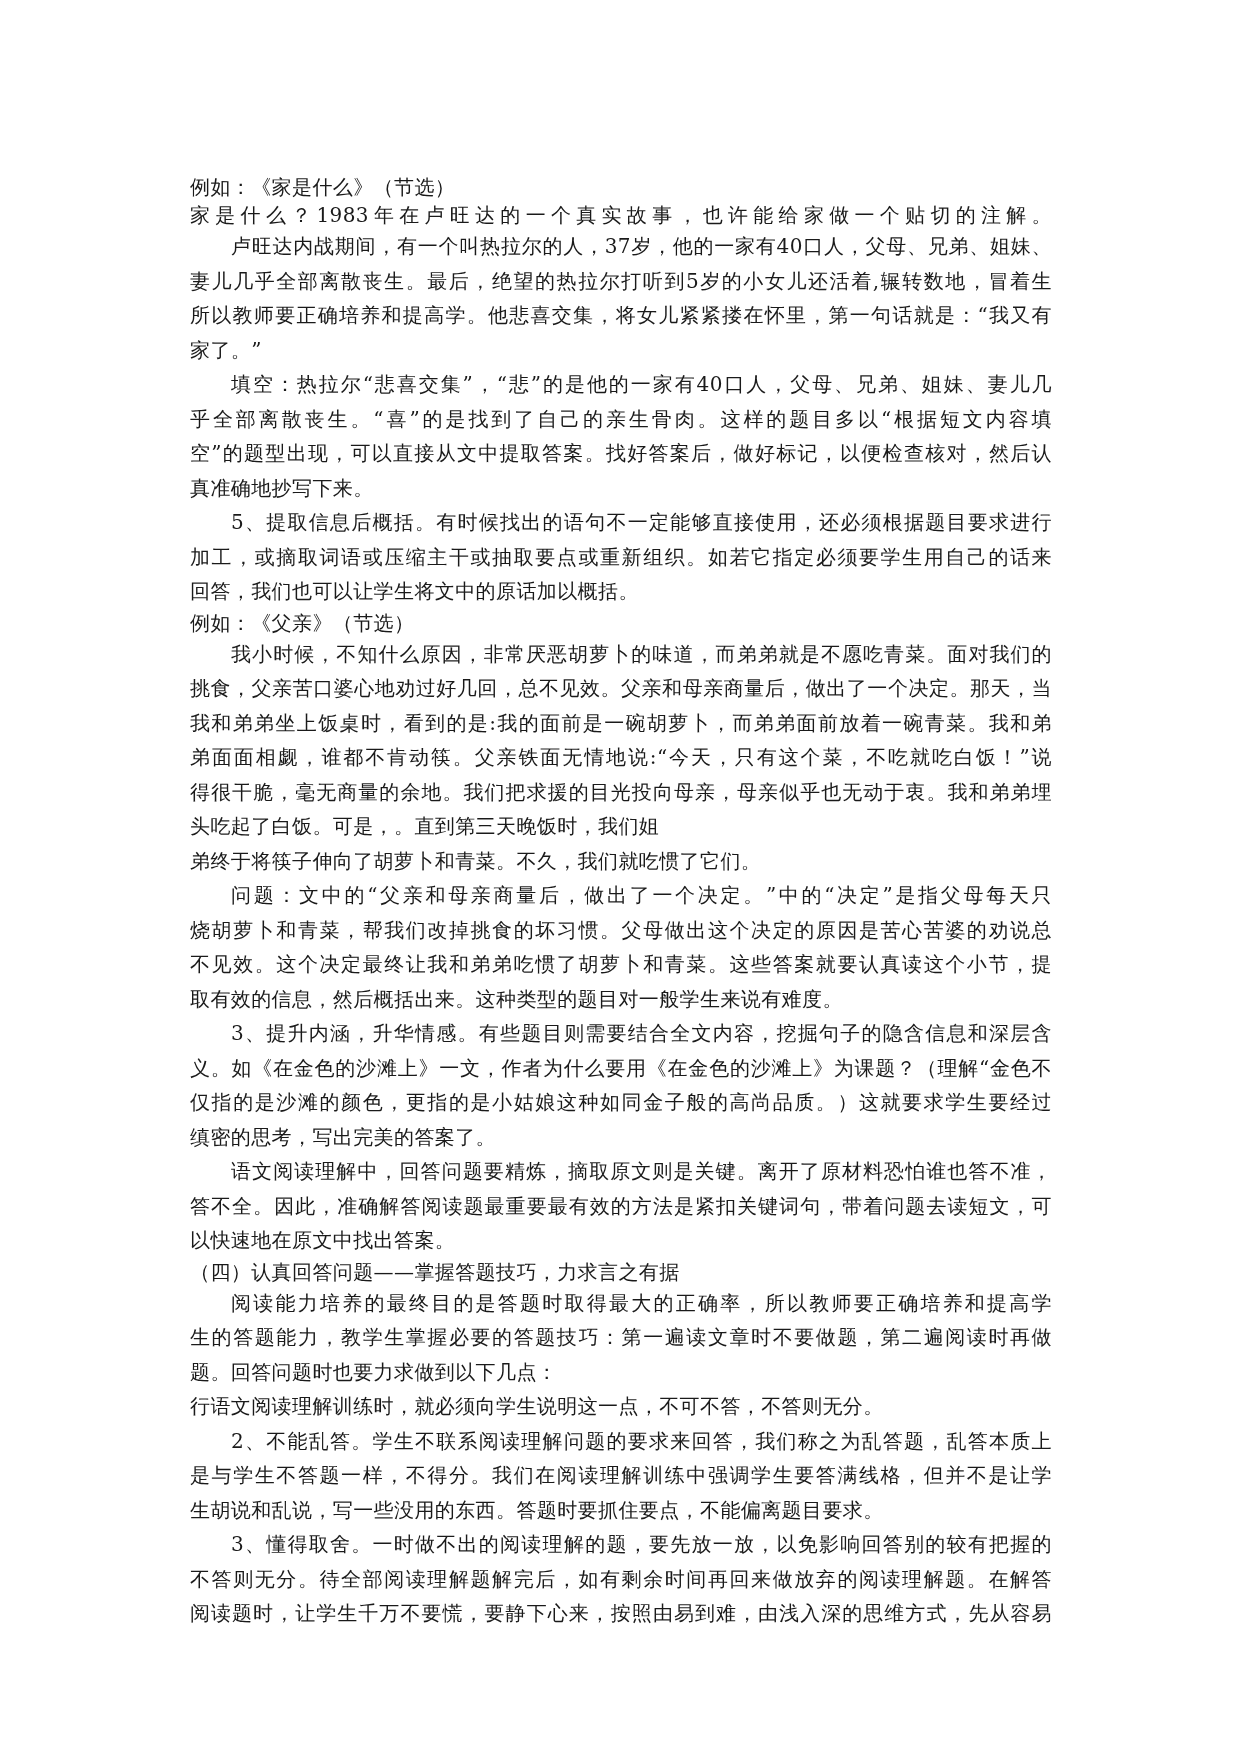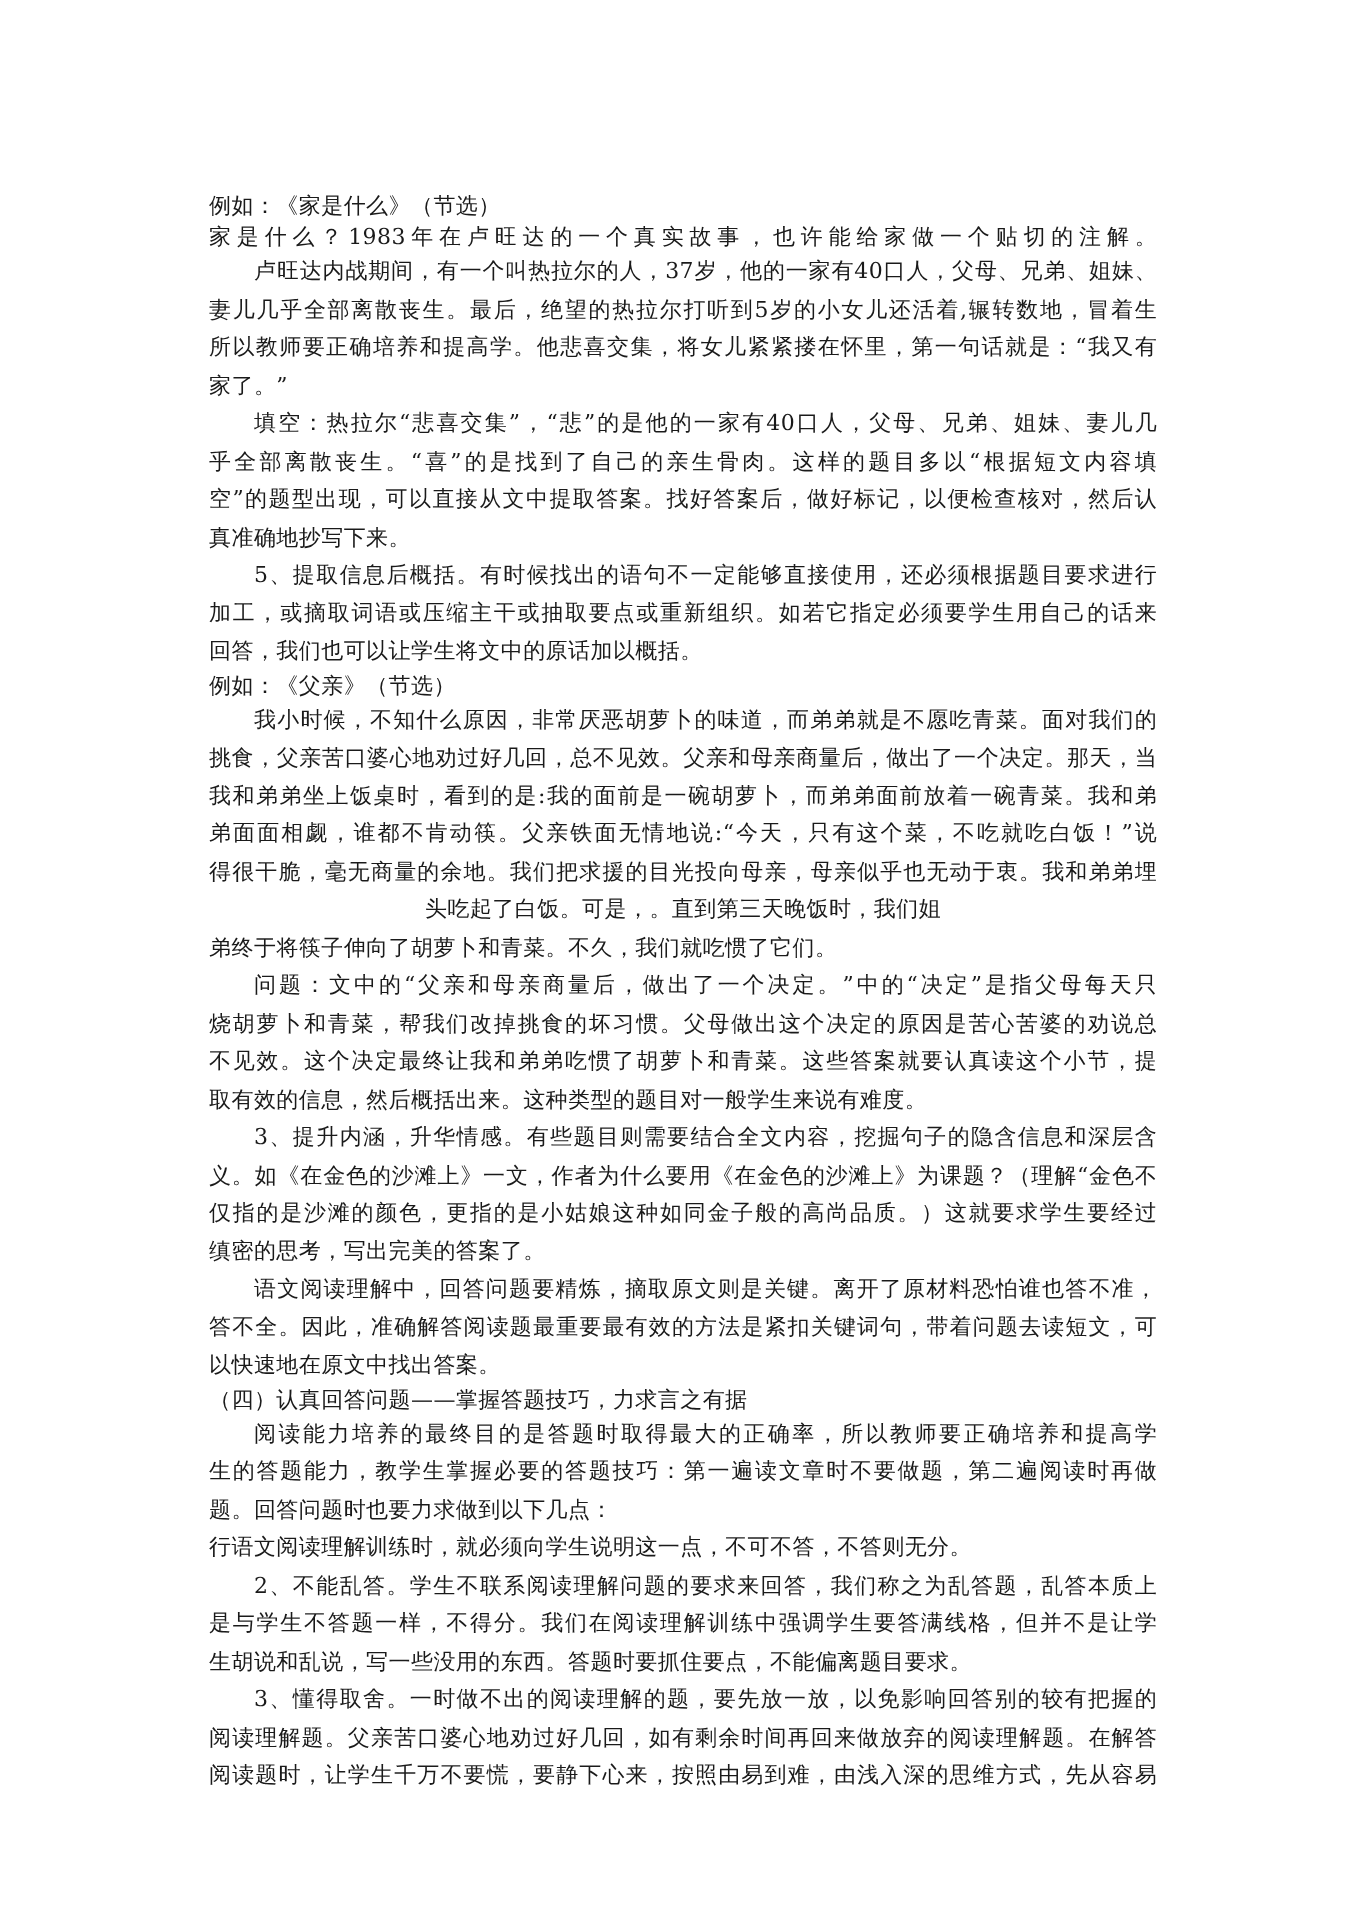--- a/index.html
+++ b/index.html
@@ -57,21 +57,21 @@
   <div class="line">真准确地抄写下来。</div>
   <div class="line indent justify">5、提取信息后概括。有时候找出的语句不一定能够直接使用，还必须根据题目要求进行</div>
   <div class="line justify">加工，或摘取词语或压缩主干或抽取要点或重新组织。如若它指定必须要学生用自己的话来</div>
   <div class="line">回答，我们也可以让学生将文中的原话加以概括。</div>
   <div class="line tight">例如：《父亲》（节选）</div>
   <div class="line indent justify">我小时候，不知什么原因，非常厌恶胡萝卜的味道，而弟弟就是不愿吃青菜。面对我们的</div>
   <div class="line justify">挑食，父亲苦口婆心地劝过好几回，总不见效。父亲和母亲商量后，做出了一个决定。那天，当</div>
   <div class="line justify">我和弟弟坐上饭桌时，看到的是:我的面前是一碗胡萝卜，而弟弟面前放着一碗青菜。我和弟</div>
   <div class="line justify">弟面面相觑，谁都不肯动筷。父亲铁面无情地说:“今天，只有这个菜，不吃就吃白饭！”说</div>
   <div class="line justify">得很干脆，毫无商量的余地。我们把求援的目光投向母亲，母亲似乎也无动于衷。我和弟弟埋</div>
-  <div class="line" style="display:flex;justify-content:center;">
+  <div class="line" style="display:flex;justify-content:flex-start;">
     <span>头吃起了白饭。可是，</span>
     <span>。直到第三天晚饭时，我们姐</span>
   </div>
   <div class="line">弟终于将筷子伸向了胡萝卜和青菜。不久，我们就吃惯了它们。</div>
   <div class="line indent justify">问题：文中的“父亲和母亲商量后，做出了一个决定。”中的“决定”是指父母每天只</div>
   <div class="line justify">烧胡萝卜和青菜，帮我们改掉挑食的坏习惯。父母做出这个决定的原因是苦心苦婆的劝说总</div>
   <div class="line justify">不见效。这个决定最终让我和弟弟吃惯了胡萝卜和青菜。这些答案就要认真读这个小节，提</div>
   <div class="line">取有效的信息，然后概括出来。这种类型的题目对一般学生来说有难度。</div>
   <div class="line indent justify">3、提升内涵，升华情感。有些题目则需要结合全文内容，挖掘句子的隐含信息和深层含</div>
   <div class="line justify">义。如《在金色的沙滩上》一文，作者为什么要用《在金色的沙滩上》为课题？（理解“金色不</div>
@@ -82,15 +82,15 @@
   <div class="line">以快速地在原文中找出答案。</div>
   <div class="line tight">（四）认真回答问题——掌握答题技巧，力求言之有据</div>
   <div class="line indent justify">阅读能力培养的最终目的是答题时取得最大的正确率，所以教师要正确培养和提高学</div>
   <div class="line justify">生的答题能力，教学生掌握必要的答题技巧：第一遍读文章时不要做题，第二遍阅读时再做</div>
   <div class="line">题。回答问题时也要力求做到以下几点：</div>
   <div class="line">行语文阅读理解训练时，就必须向学生说明这一点，不可不答，不答则无分。</div>
   <div class="line indent justify">2、不能乱答。学生不联系阅读理解问题的要求来回答，我们称之为乱答题，乱答本质上</div>
   <div class="line justify">是与学生不答题一样，不得分。我们在阅读理解训练中强调学生要答满线格，但并不是让学</div>
   <div class="line">生胡说和乱说，写一些没用的东西。答题时要抓住要点，不能偏离题目要求。</div>
   <div class="line indent justify">3、懂得取舍。一时做不出的阅读理解的题，要先放一放，以免影响回答别的较有把握的</div>
-  <div class="line justify">阅读理解题。父亲苦口婆心地劝过好几回，如有剩余时间再回来做放弃的阅读理解题。在解答</div>
+  <div class="line justify">不答则无分。待全部阅读理解题解完后，如有剩余时间再回来做放弃的阅读理解题。在解答</div>
   <div class="line justify">阅读题时，让学生千万不要慌，要静下心来，按照由易到难，由浅入深的思维方式，先从容易</div>
 </div>
 
 </body></html>

